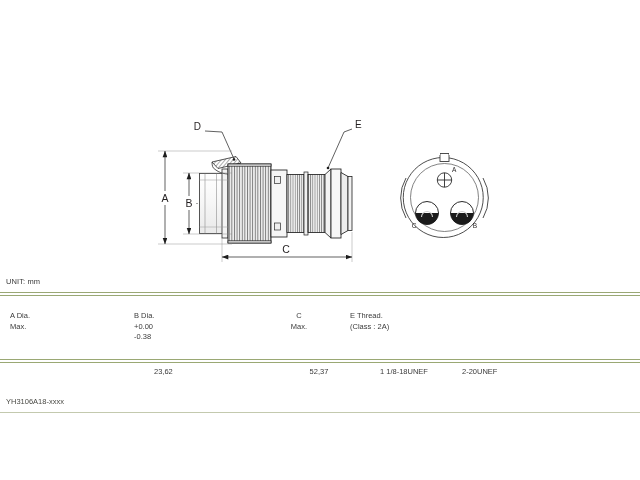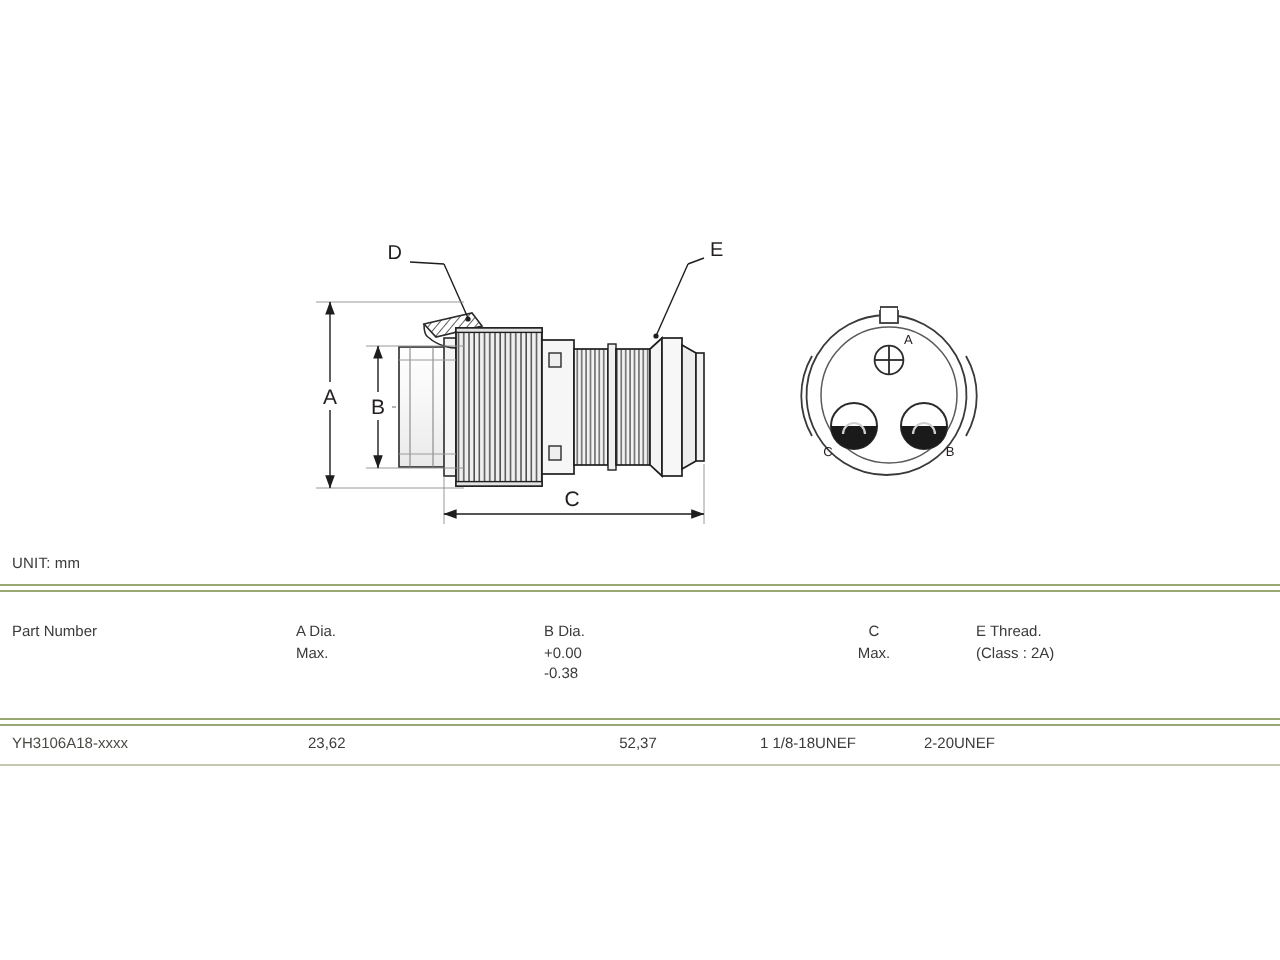--- a/index.html
+++ b/index.html
@@ -89,21 +89,21 @@
     color: #3a3a3a;
     box-sizing: border-box;
     white-space: pre-line;
   }
   .col-part   { width: 138px; padding-left: 6px; text-align: left; }
   .col-a      { width: 118px; padding-left: 10px; text-align: left; }
   .col-b      { width: 130px; padding-left: 16px; text-align: left; }
   .col-c      { width: 102px; text-align: center; }
   .col-d      { width: 92px;  padding-left: 10px; text-align: left; }
   .col-e      { width: 60px;  text-align: left; }
-  .data .col-part { color: #4a4a45; }
+  .data .col-part { color: #4a4a45; margin-top: 30px; }
   .data .col-a, .data .col-b { color: #3a3a3a; }
   .data .col-c { text-align: center; }
   .data .col-d { text-align: left; }
   .data .col-e { text-align: left; }
 
   .hdr-sub { display: block; }
 
   
   text {
     font-family: "Liberation Sans", sans-serif;
@@ -273,23 +273,20 @@
   </div>
 
   <div id="unit-note">UNIT: mm</div>
 
   <div id="spec-table">
 
     <div class="rule double-top"></div>
     <div class="rule double-bottom"></div>
 
     <div class="trow header">
-      <div class="cell col-part">
-        <span>Part Number</span>
-      </div>
       <div class="cell col-a">
         <span>A Dia.</span>
         <span class="hdr-sub">Max.</span>
       </div>
       <div class="cell col-b">
         <span>B Dia.</span>
         <span class="hdr-sub">+0.00
 -0.38</span>
       </div>
       <div class="cell col-c">

